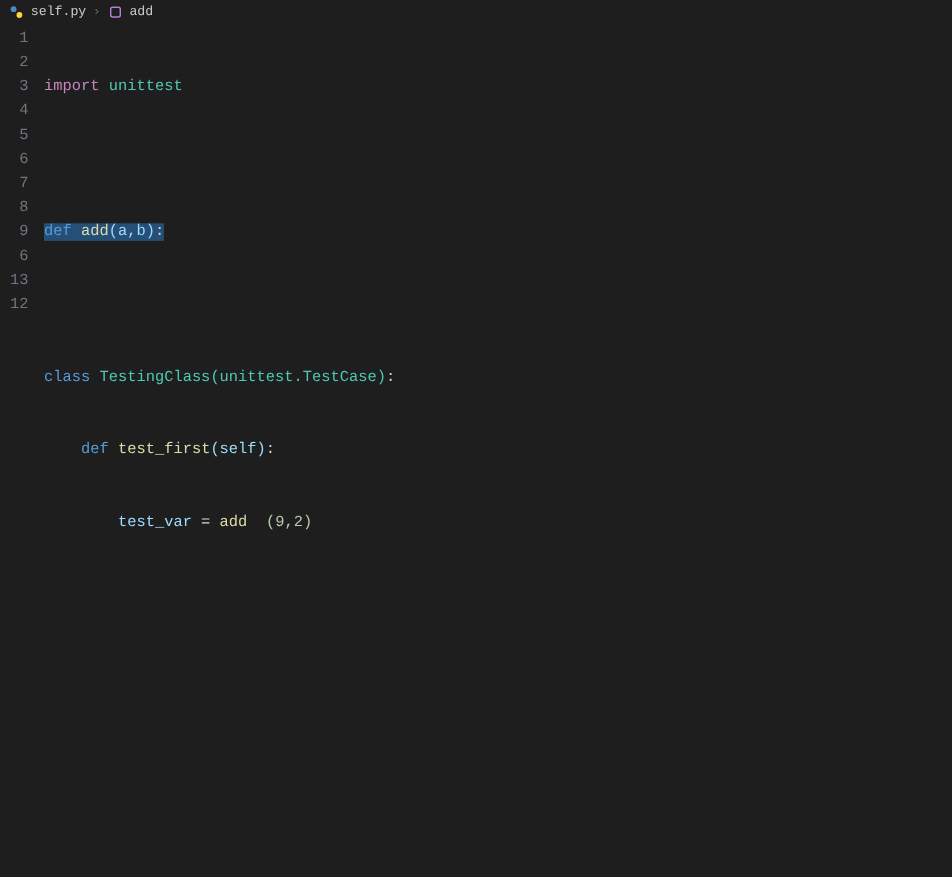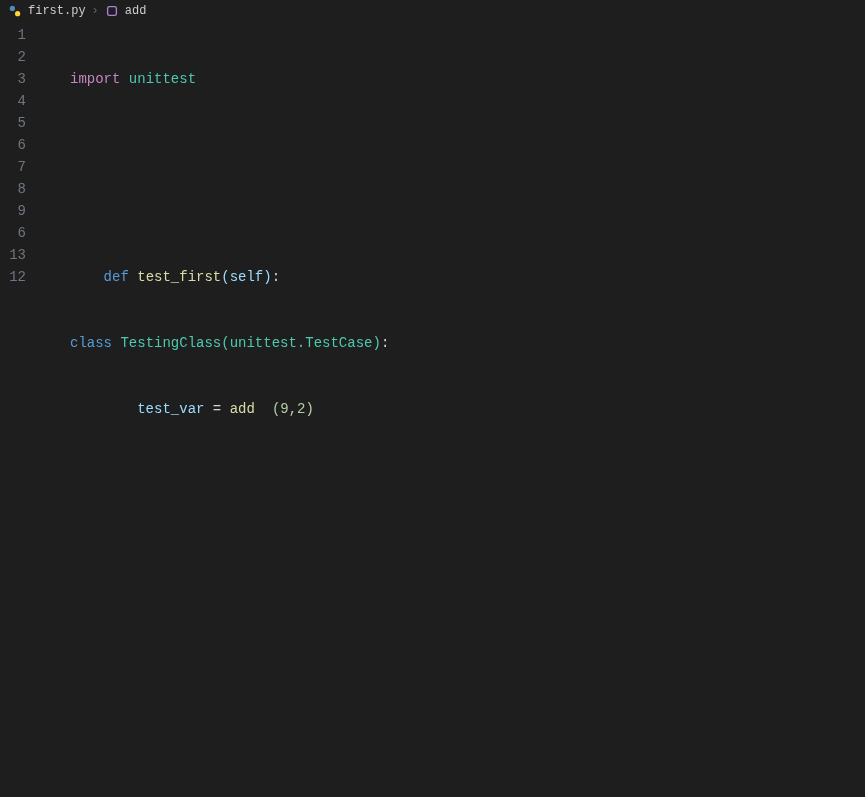--- a/index.html
+++ b/index.html
@@ -35,21 +35,21 @@
   }
   .gutter {
     width: 40px;
     text-align: right;
     color: #6e7681;
     padding-right: 14px;
     user-select: none;
   }
   .gutter div { height: 22px; }
   .code { flex: 1; white-space: pre; }
-  .code-line { height: 22px; margin-left: 30px; }
+  .code-line { height: 22px; }
   .tok-kw   { color: #c586c0; }
   .tok-mod  { color: #4ec9b0; }
   .tok-cls  { color: #4ec9b0; }
   .tok-fn   { color: #dcdcaa; }
   .tok-def  { color: #569cd6; }
   .tok-var  { color: #9cdcfe; }
   .tok-num  { color: #b5cea8; padding-left: 17px; }
   .tok-pun  { color: #d4d4d4; }
   .tok-self { color: #9cdcfe; }
   .sel      { background: #264f78; }
@@ -58,21 +58,21 @@
 </head>
 <body>
 
 <div class="breadcrumb">
   <span class="bc-icon">
     <svg width="14" height="14" viewBox="0 0 16 16">
         <circle cx="5" cy="5" r="3" fill="#4B8BBE"></circle>
         <circle cx="11" cy="11" r="3" fill="#FFD43B"></circle>
       </svg>
   </span>
-  <span>first.py</span>
+  <span>self.py</span>
   <span class="sep">›</span>
   <span class="bc-icon">
     <svg width="14" height="14" viewBox="0 0 16 16">
         <rect x="3" y="3" width="10" height="10" rx="2" fill="none" stroke="#b180d7" stroke-width="1.5"></rect>
       </svg>
   </span>
   <span>add</span>
 </div>
 
 <div class="editor-area">
@@ -86,21 +86,22 @@
     <div>7</div>
     <div>8</div>
     <div>9</div>
     <div>6</div>
     <div>13</div>
     <div>12</div>
   </div>
   <div class="code">
     <div class="code-line"><span class="tok-kw">import</span> <span class="tok-mod">unittest</span></div>
     <div class="code-line"></div>
+    <div class="code-line"><span class="sel"><span class="tok-def">def</span> <span class="tok-fn">add</span><span class="tok-var">(a,b)</span><span class="tok-pun">:</span></span></div>
     <div class="code-line"></div>
+    <div class="code-line"><span class="tok-def">class</span> <span class="tok-cls">TestingClass</span><span class="tok-cls">(unittest.TestCase)</span><span class="tok-pun">:</span></div>
     <div class="code-line">    <span class="tok-def">def</span> <span class="tok-fn">test_first</span><span class="tok-self">(self)</span><span class="tok-pun">:</span></div>
-    <div class="code-line"><span class="tok-def">class</span> <span class="tok-cls">TestingClass</span><span class="tok-cls">(unittest.TestCase)</span><span class="tok-pun">:</span></div>
     <div class="code-line">        <span class="tok-var">test_var</span><span class="tok-pun"> = </span><span class="tok-fn">add</span><span class="tok-num">(9,2)</span></div>
     <div class="code-line"></div>
     <div class="code-line"></div>
     <div class="code-line"></div>
   </div>
 </div>
 
 </body></html>

